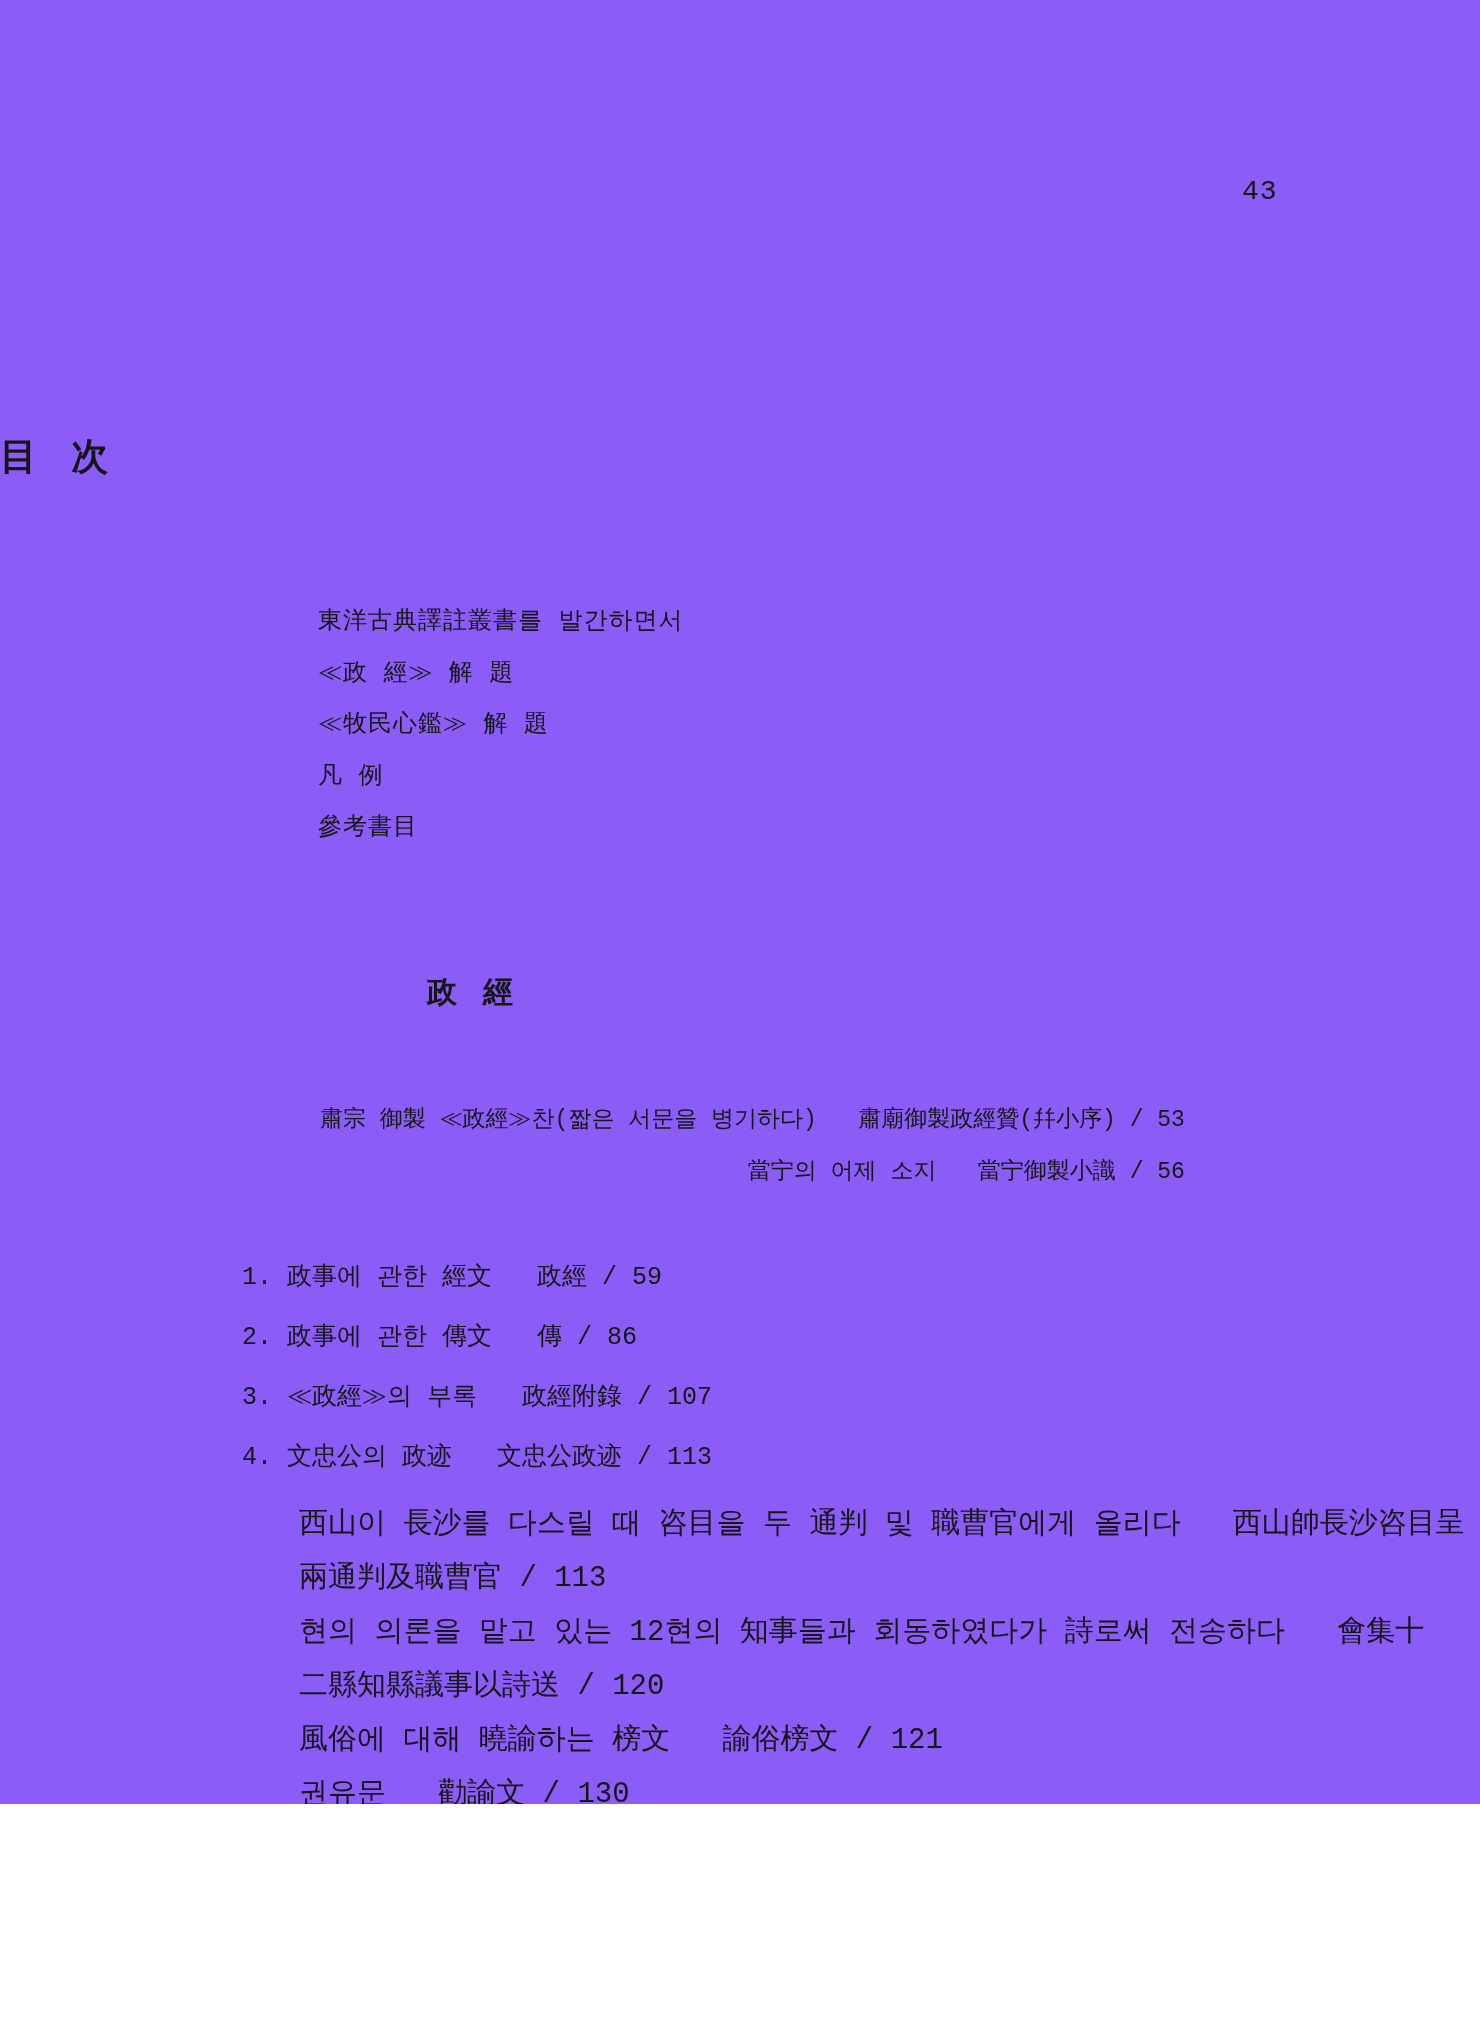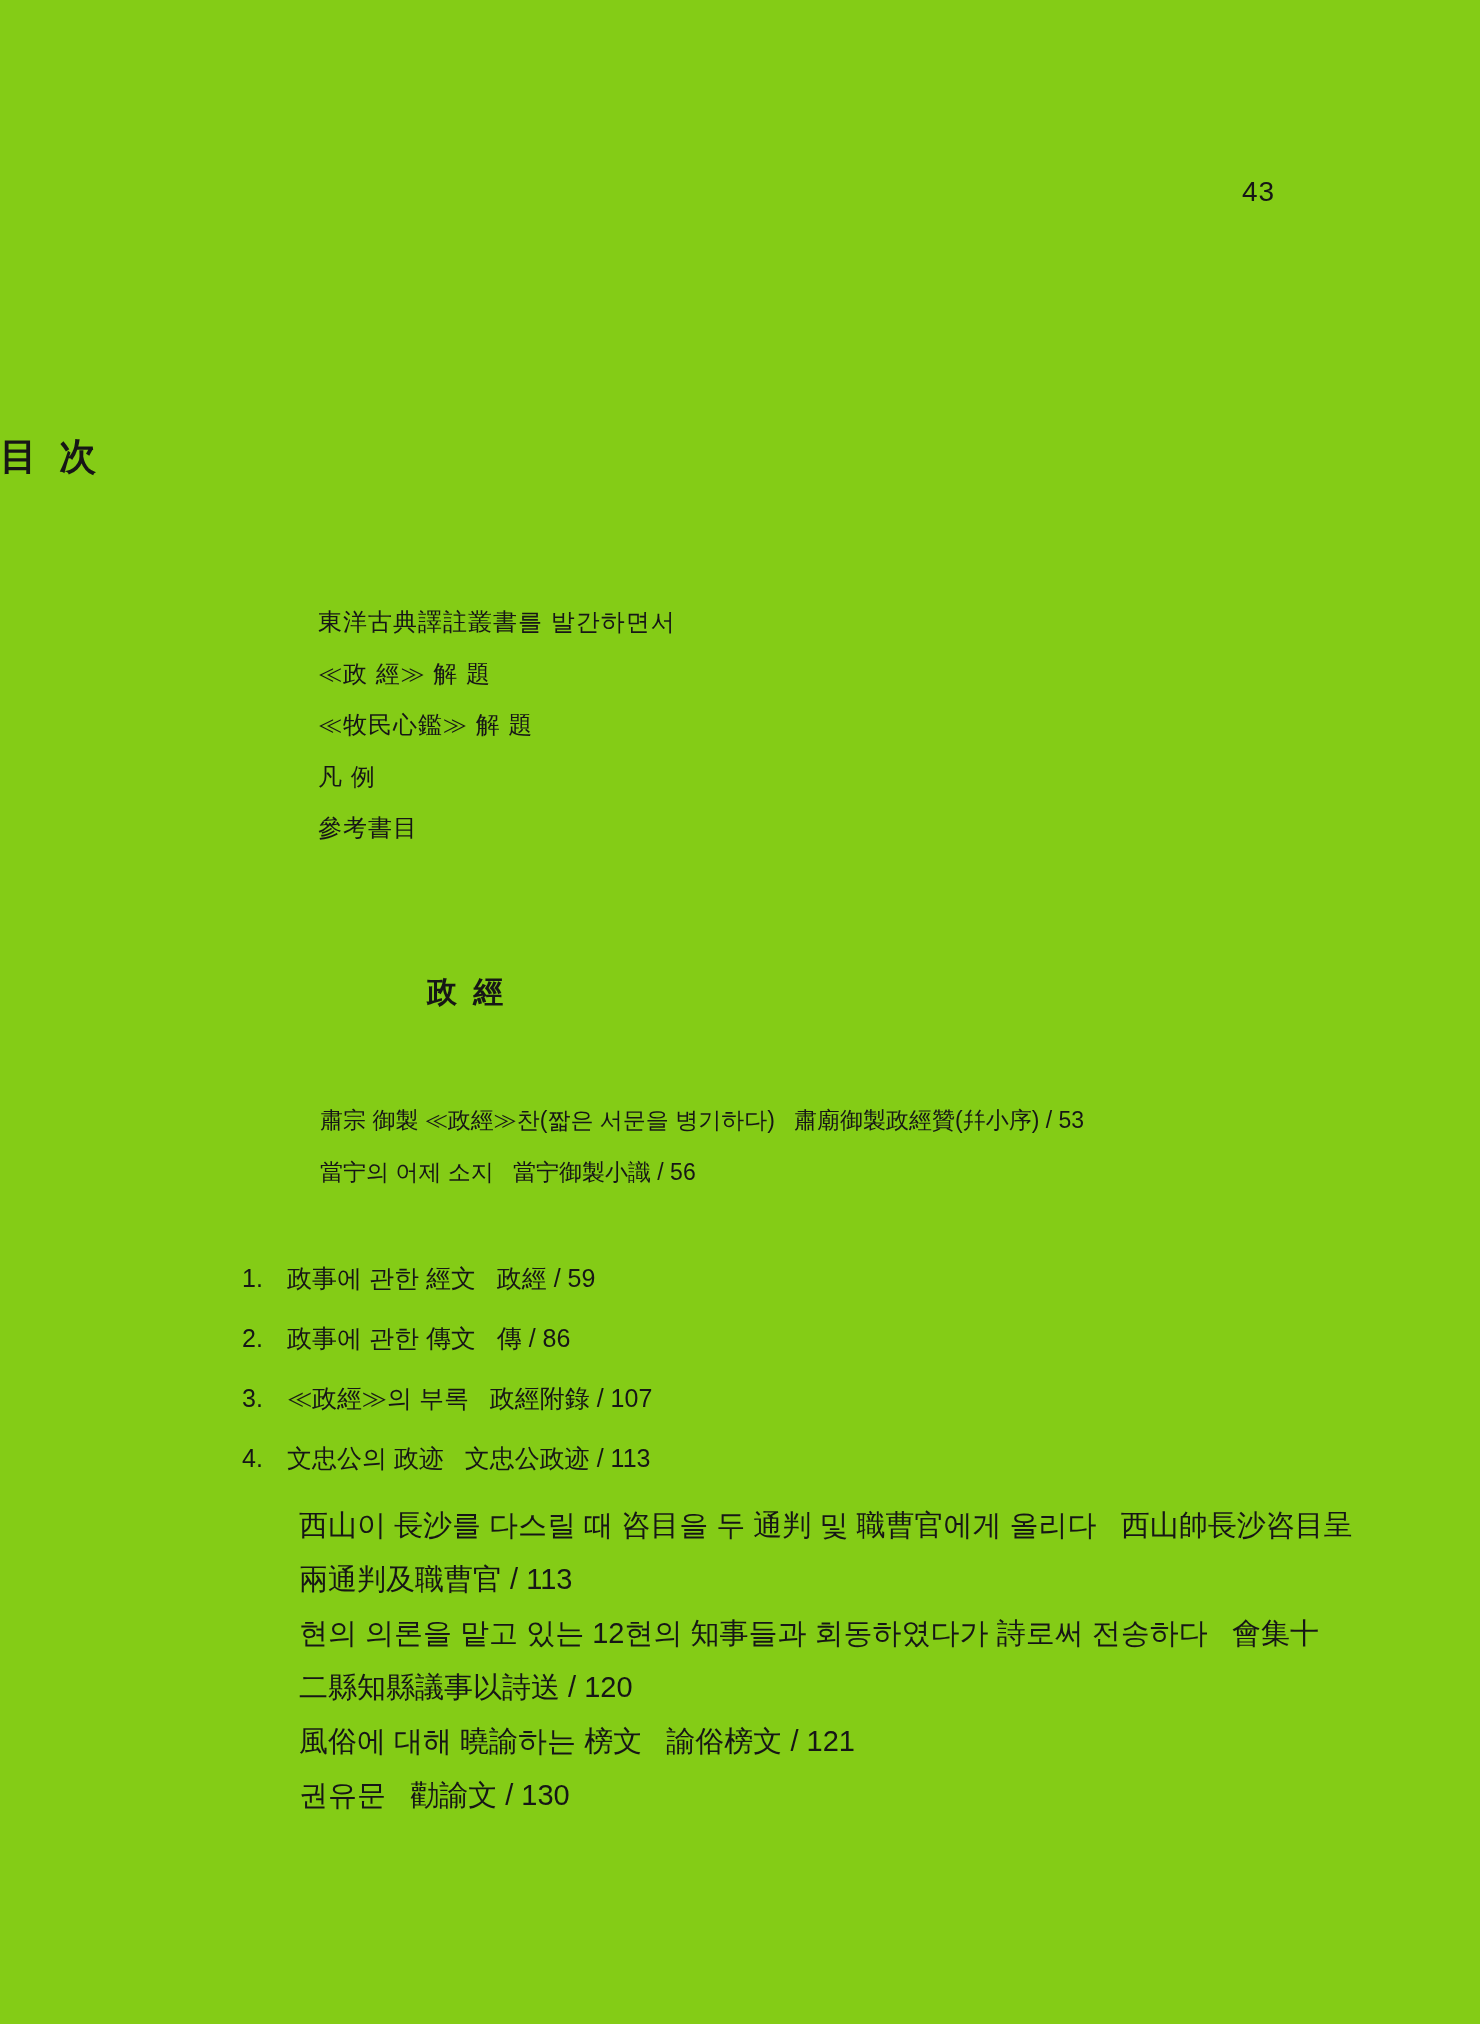--- a/index.html
+++ b/index.html
@@ -3,24 +3,24 @@
 <meta charset="utf-8">
 <style>
   html, body {
     margin: 0;
     padding: 0;
     background: #ffffff;
   }
   .page {
     position: relative;
     width: 1480px;
-    height: 2024px;
-    background: #84cc16;
+    height: 1804px;
+    background: #8b5cf6;
     color: #161616;
-    font-family: Liberation Sans, sans-serif;
+    font-family: Liberation Mono, monospace;
     overflow: hidden;
   }
   .line { white-space: pre; }
 
   .page-number {
     position: absolute;
     top: 176px;
     left: 1242px;
     font-size: 28px;
     letter-spacing: 1px;
@@ -54,20 +54,21 @@
     letter-spacing: 4px;
     margin-left: 25px;
   }
 
   .preface {
     position: absolute;
     top: 1094px;
     left: 320px;
     font-size: 23px;
     line-height: 52px;
+    text-align: right;
   }
 
   .numbered-list {
     position: absolute;
     top: 1248px;
     left: 242px;
     font-size: 25px;
     line-height: 60px;
   }
   .numbered-list .num {

